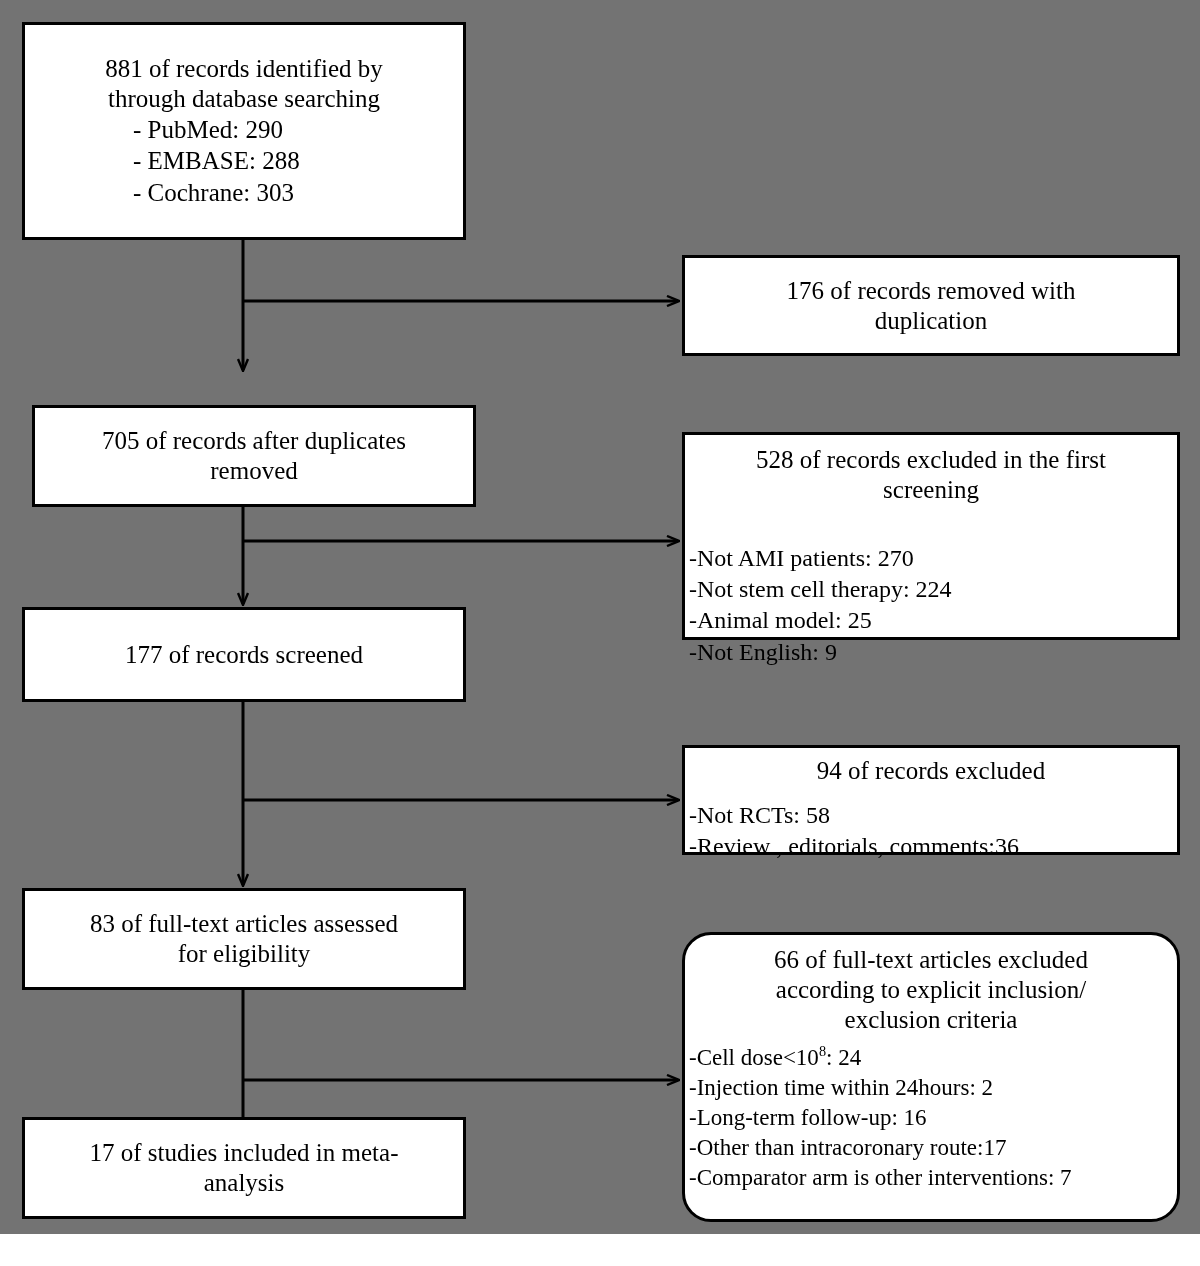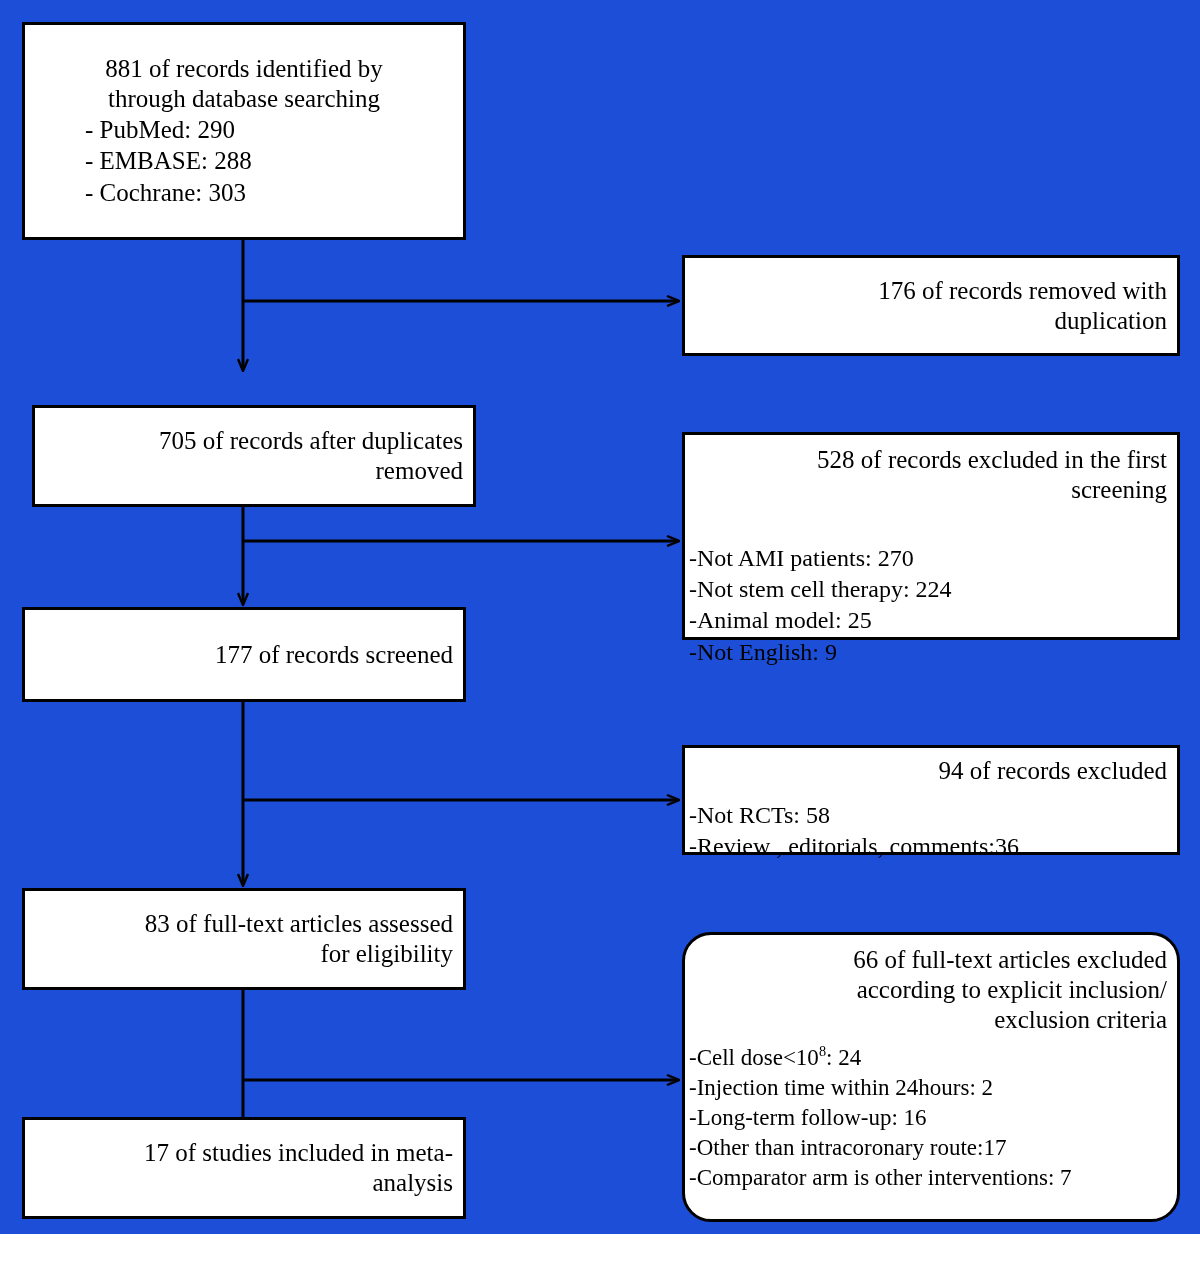--- a/index.html
+++ b/index.html
@@ -5,21 +5,21 @@
 <style>
   html, body {
     margin: 0;
     padding: 0;
     background: #ffffff;
   }
   #diagram-root {
     position: relative;
     width: 1200px;
     height: 1234px;
-    background: #1d4ed8;
+    background: #737373;
     font-family: "Liberation Serif", "DejaVu Serif", serif;
     color: #000000;
     overflow: hidden;
   }
   svg.connectors {
     position: absolute;
     left: 0;
     top: 0;
     width: 1200px;
     height: 1266px;
@@ -28,21 +28,21 @@
   .flow-box {
     position: absolute;
     box-sizing: border-box;
     border: 3px solid #000000;
     background: #ffffff;
     display: flex;
     flex-direction: column;
     justify-content: center;
   }
   .box-title {
-    text-align: right;
+    text-align: center;
     font-size: 25px;
     line-height: 1.20;
     padding: 0 10px;
     white-space: pre-line;
   }
   .sub-list {
     display: flex;
     flex-direction: column;
   }
   .sub-item {
@@ -63,21 +63,21 @@
   #box-screened     { left: 22px;  top: 607px;  width: 444px; height: 95px;  }
   #box-fulltext     { left: 22px;  top: 888px;  width: 444px; height: 102px; }
   #box-included     { left: 22px;  top: 1117px; width: 444px; height: 102px; }
   
   #box-duplicates   { left: 682px; top: 255px;  width: 498px; height: 101px; }
   #box-excluded-1st { left: 682px; top: 432px;  width: 498px; height: 208px; }
   #box-excluded-rct { left: 682px; top: 745px;  width: 498px; height: 110px; }
   #box-excluded-ft  { left: 682px; top: 932px;  width: 498px; height: 290px; }
 
   #box-identified .box-title { text-align: center; }
-  #box-identified .sub-item  { padding-left: 60px; font-size: 25px; }
+  #box-identified .sub-item  { padding-left: 108px; font-size: 25px; }
   #box-excluded-1st .box-title,
   #box-excluded-ft .box-title { margin-bottom: 8px; }
   #box-excluded-rct .box-title { margin-bottom: 14px; }
   #box-excluded-1st { justify-content: flex-start; padding-top: 10px; gap: 30px; }
   #box-excluded-ft  { justify-content: flex-start; padding-top: 10px; border-radius: 29px; }
   #box-excluded-rct { justify-content: flex-start; padding-top: 8px; }
   #box-excluded-1st .sub-item { font-size: 24px; line-height: 1.30; }
   #box-excluded-rct .sub-item { font-size: 24px; line-height: 1.30; }
   #box-excluded-ft  .sub-item { font-size: 23px; line-height: 1.30; }
 </style>

